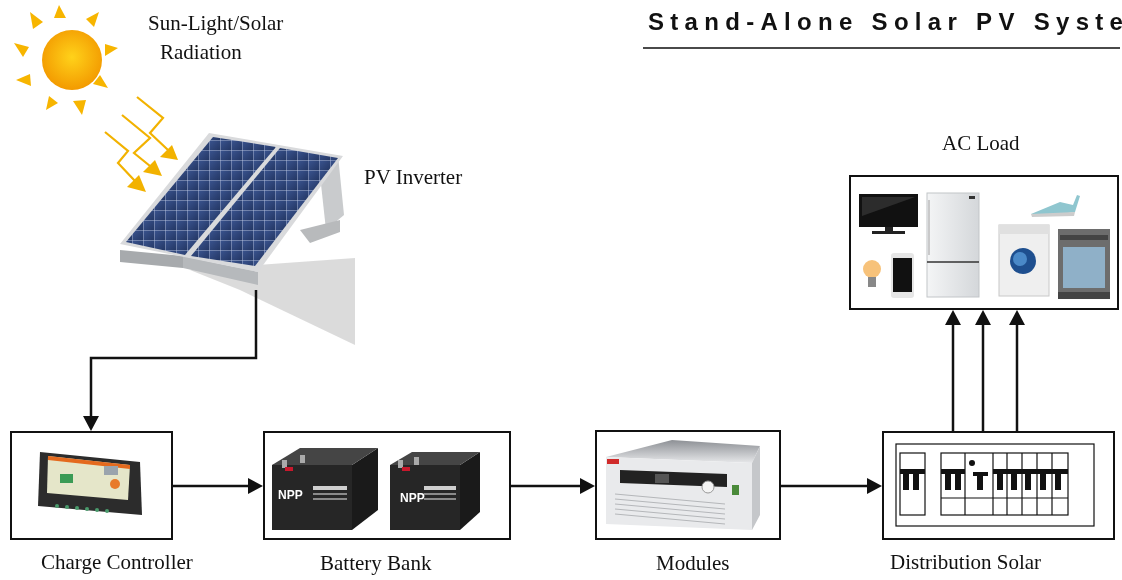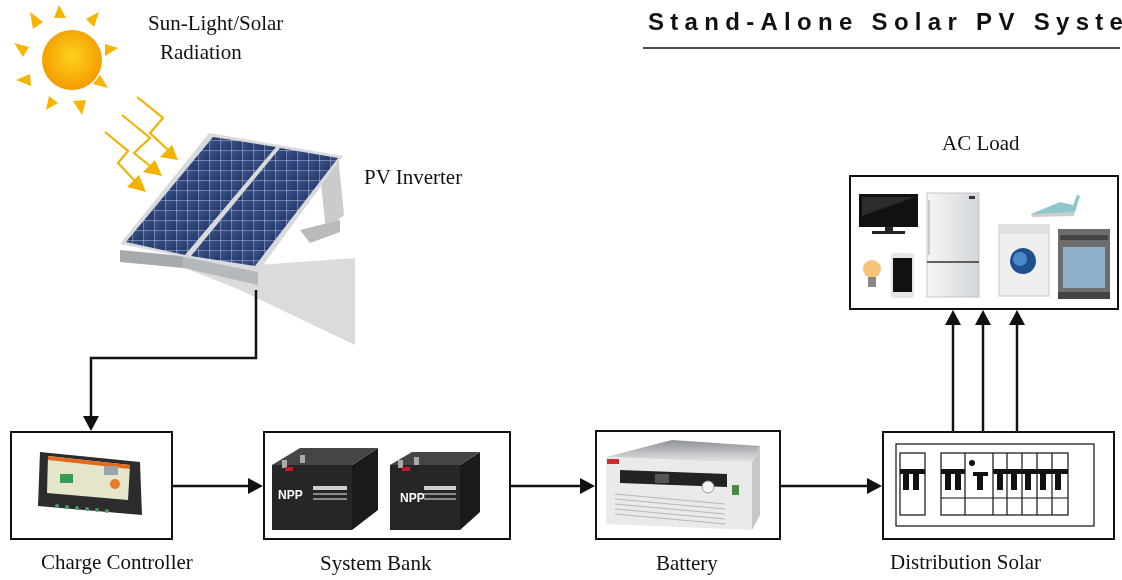--- a/index.html
+++ b/index.html
@@ -15,22 +15,22 @@
 <body>
 
 <div class="abs title">Stand-Alone Solar PV System</div>
 <div class="abs rule"></div>
 
 <div class="abs lbl" style="left:148px;top:11px;">Sun-Light/Solar</div>
 <div class="abs lbl" style="left:160px;top:40px;">Radiation</div>
 <div class="abs lbl" style="left:364px;top:165px;">PV Inverter</div>
 <div class="abs lbl" style="left:942px;top:131px;">AC Load</div>
 <div class="abs lbl" style="left:4px;top:550px;margin-left:37px;">Charge Controller</div>
-<div class="abs lbl" style="left:320px;top:551px;">System Bank</div>
-<div class="abs lbl" style="left:656px;top:551px;">Battery</div>
+<div class="abs lbl" style="left:320px;top:551px;">Battery Bank</div>
+<div class="abs lbl" style="left:656px;top:551px;">Modules</div>
 <div class="abs lbl" style="left:890px;top:550px;">Distribution Solar</div>
 
 <div class="box" style="left:10px;top:431px;width:163px;height:109px;"></div>
 <div class="box" style="left:263px;top:431px;width:248px;height:109px;"></div>
 <div class="box" style="left:595px;top:430px;width:186px;height:110px;"></div>
 <div class="box" style="left:882px;top:431px;width:233px;height:109px;"></div>
 <div class="box" style="left:849px;top:175px;width:270px;height:135px;"></div>
 
 <svg class="overlay" width="1122" height="580" viewBox="0 0 1122 580">
   <defs>

